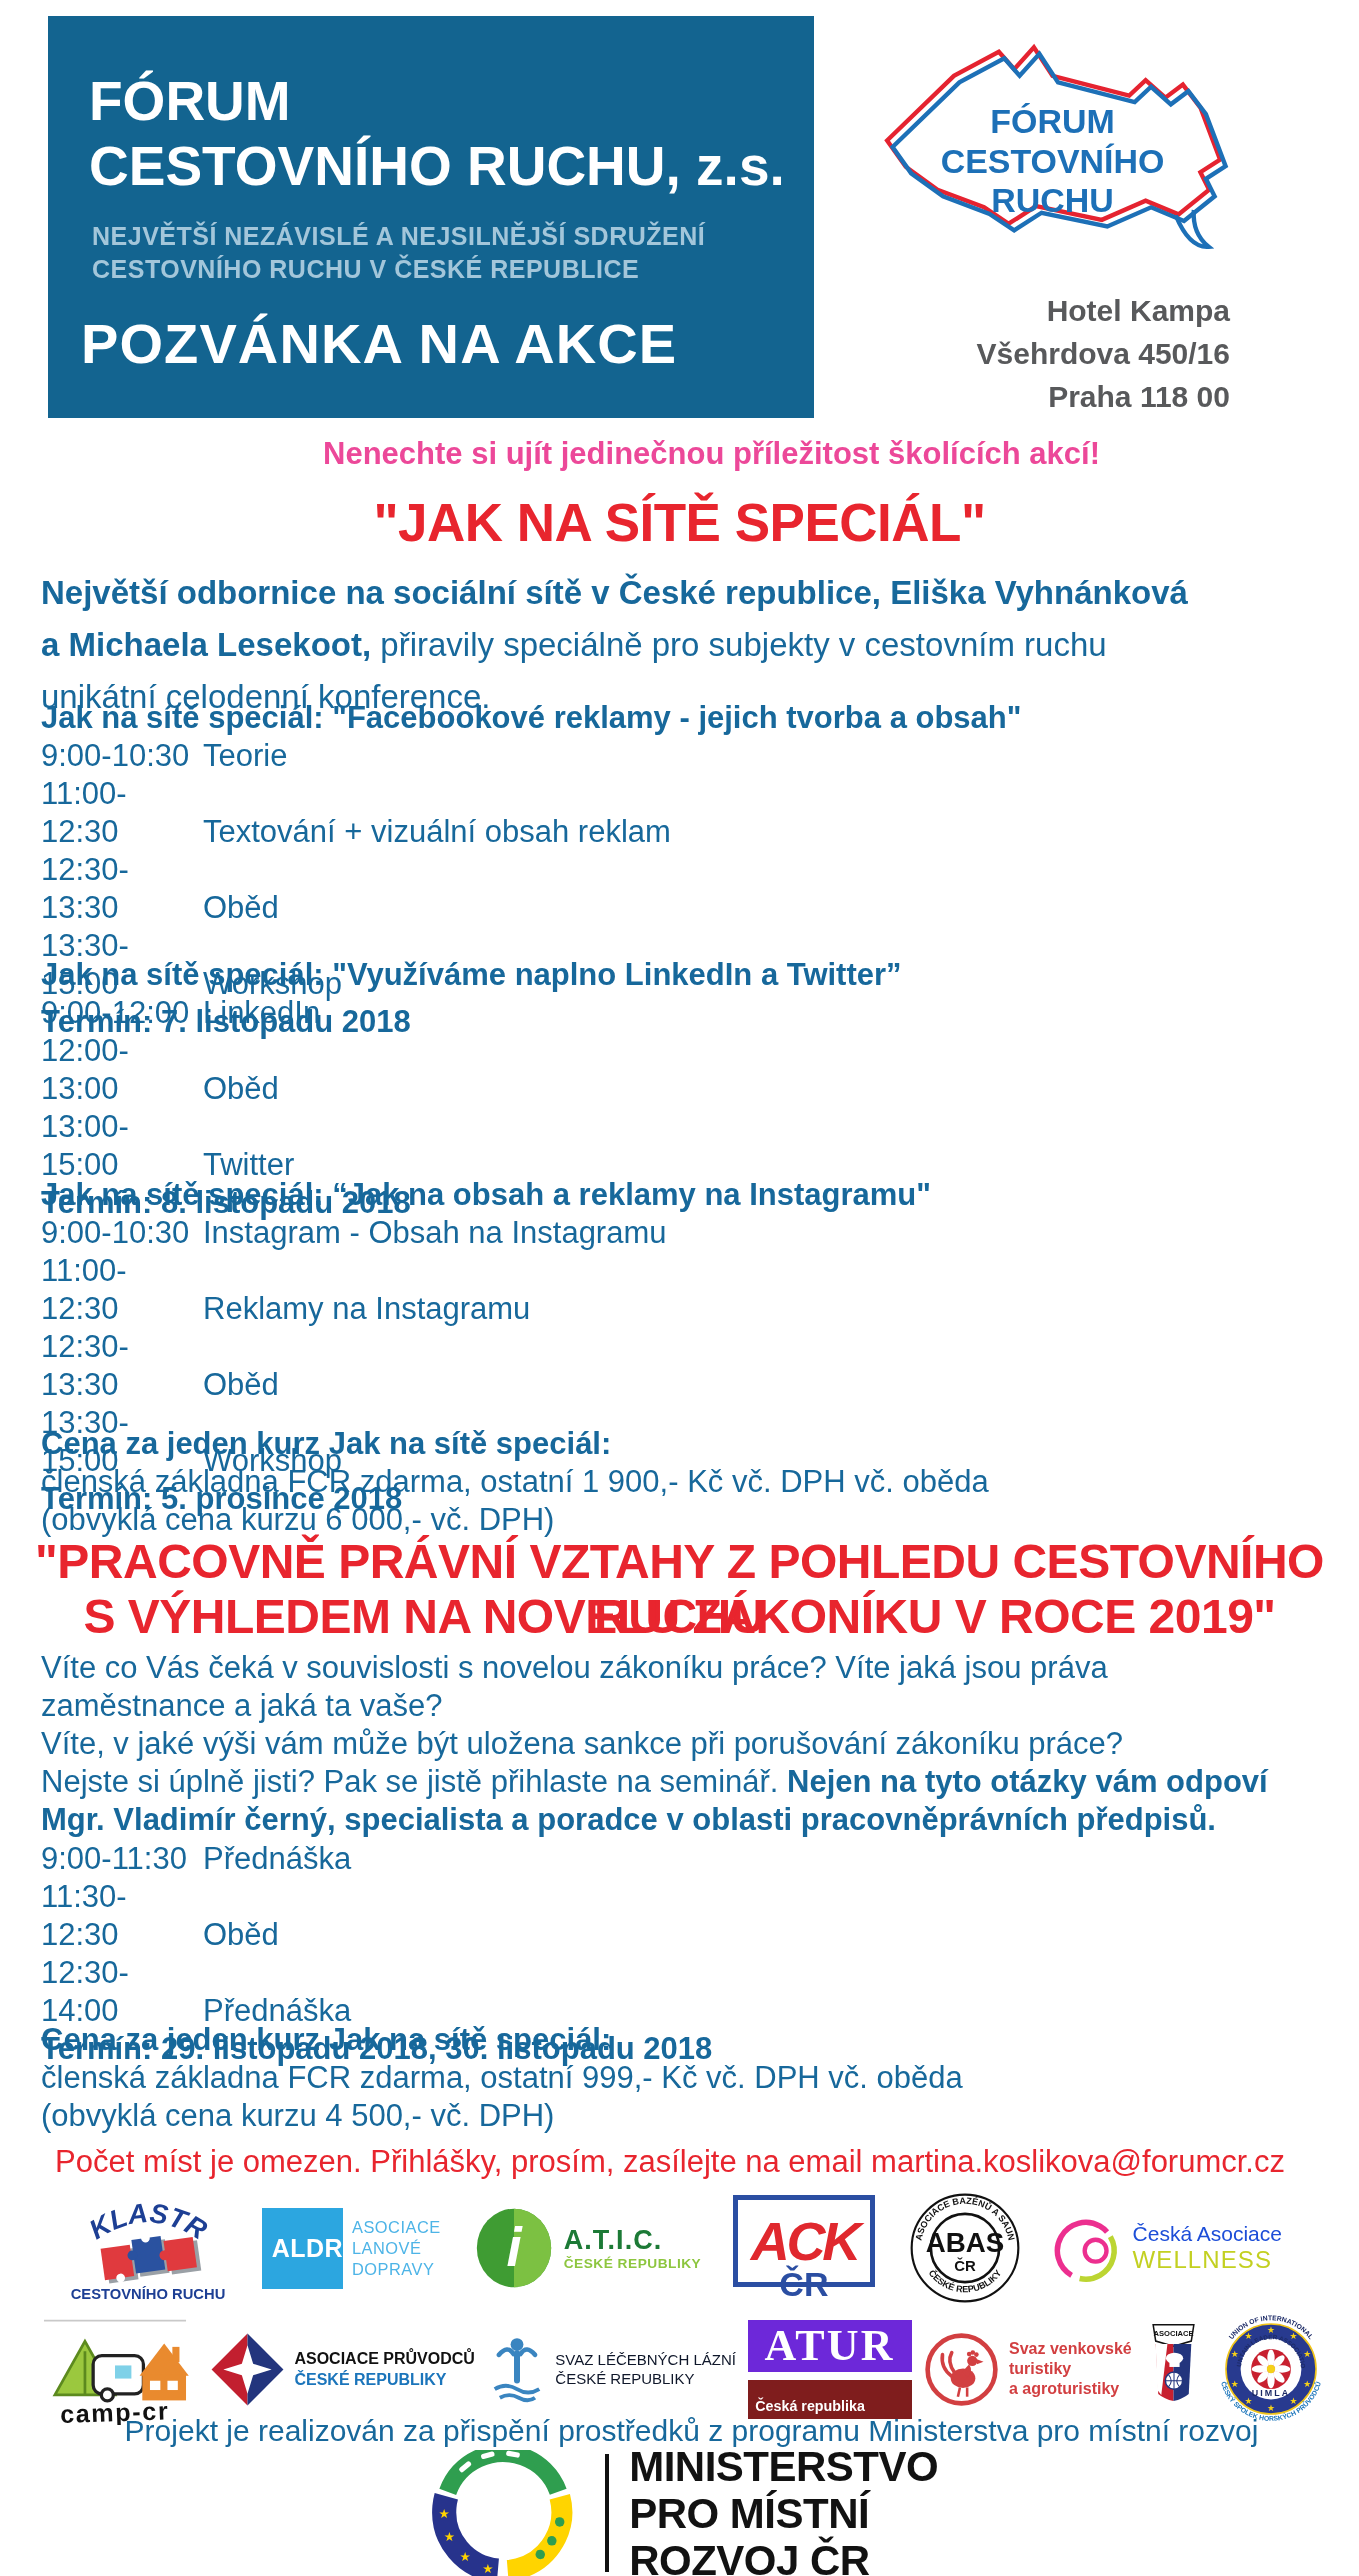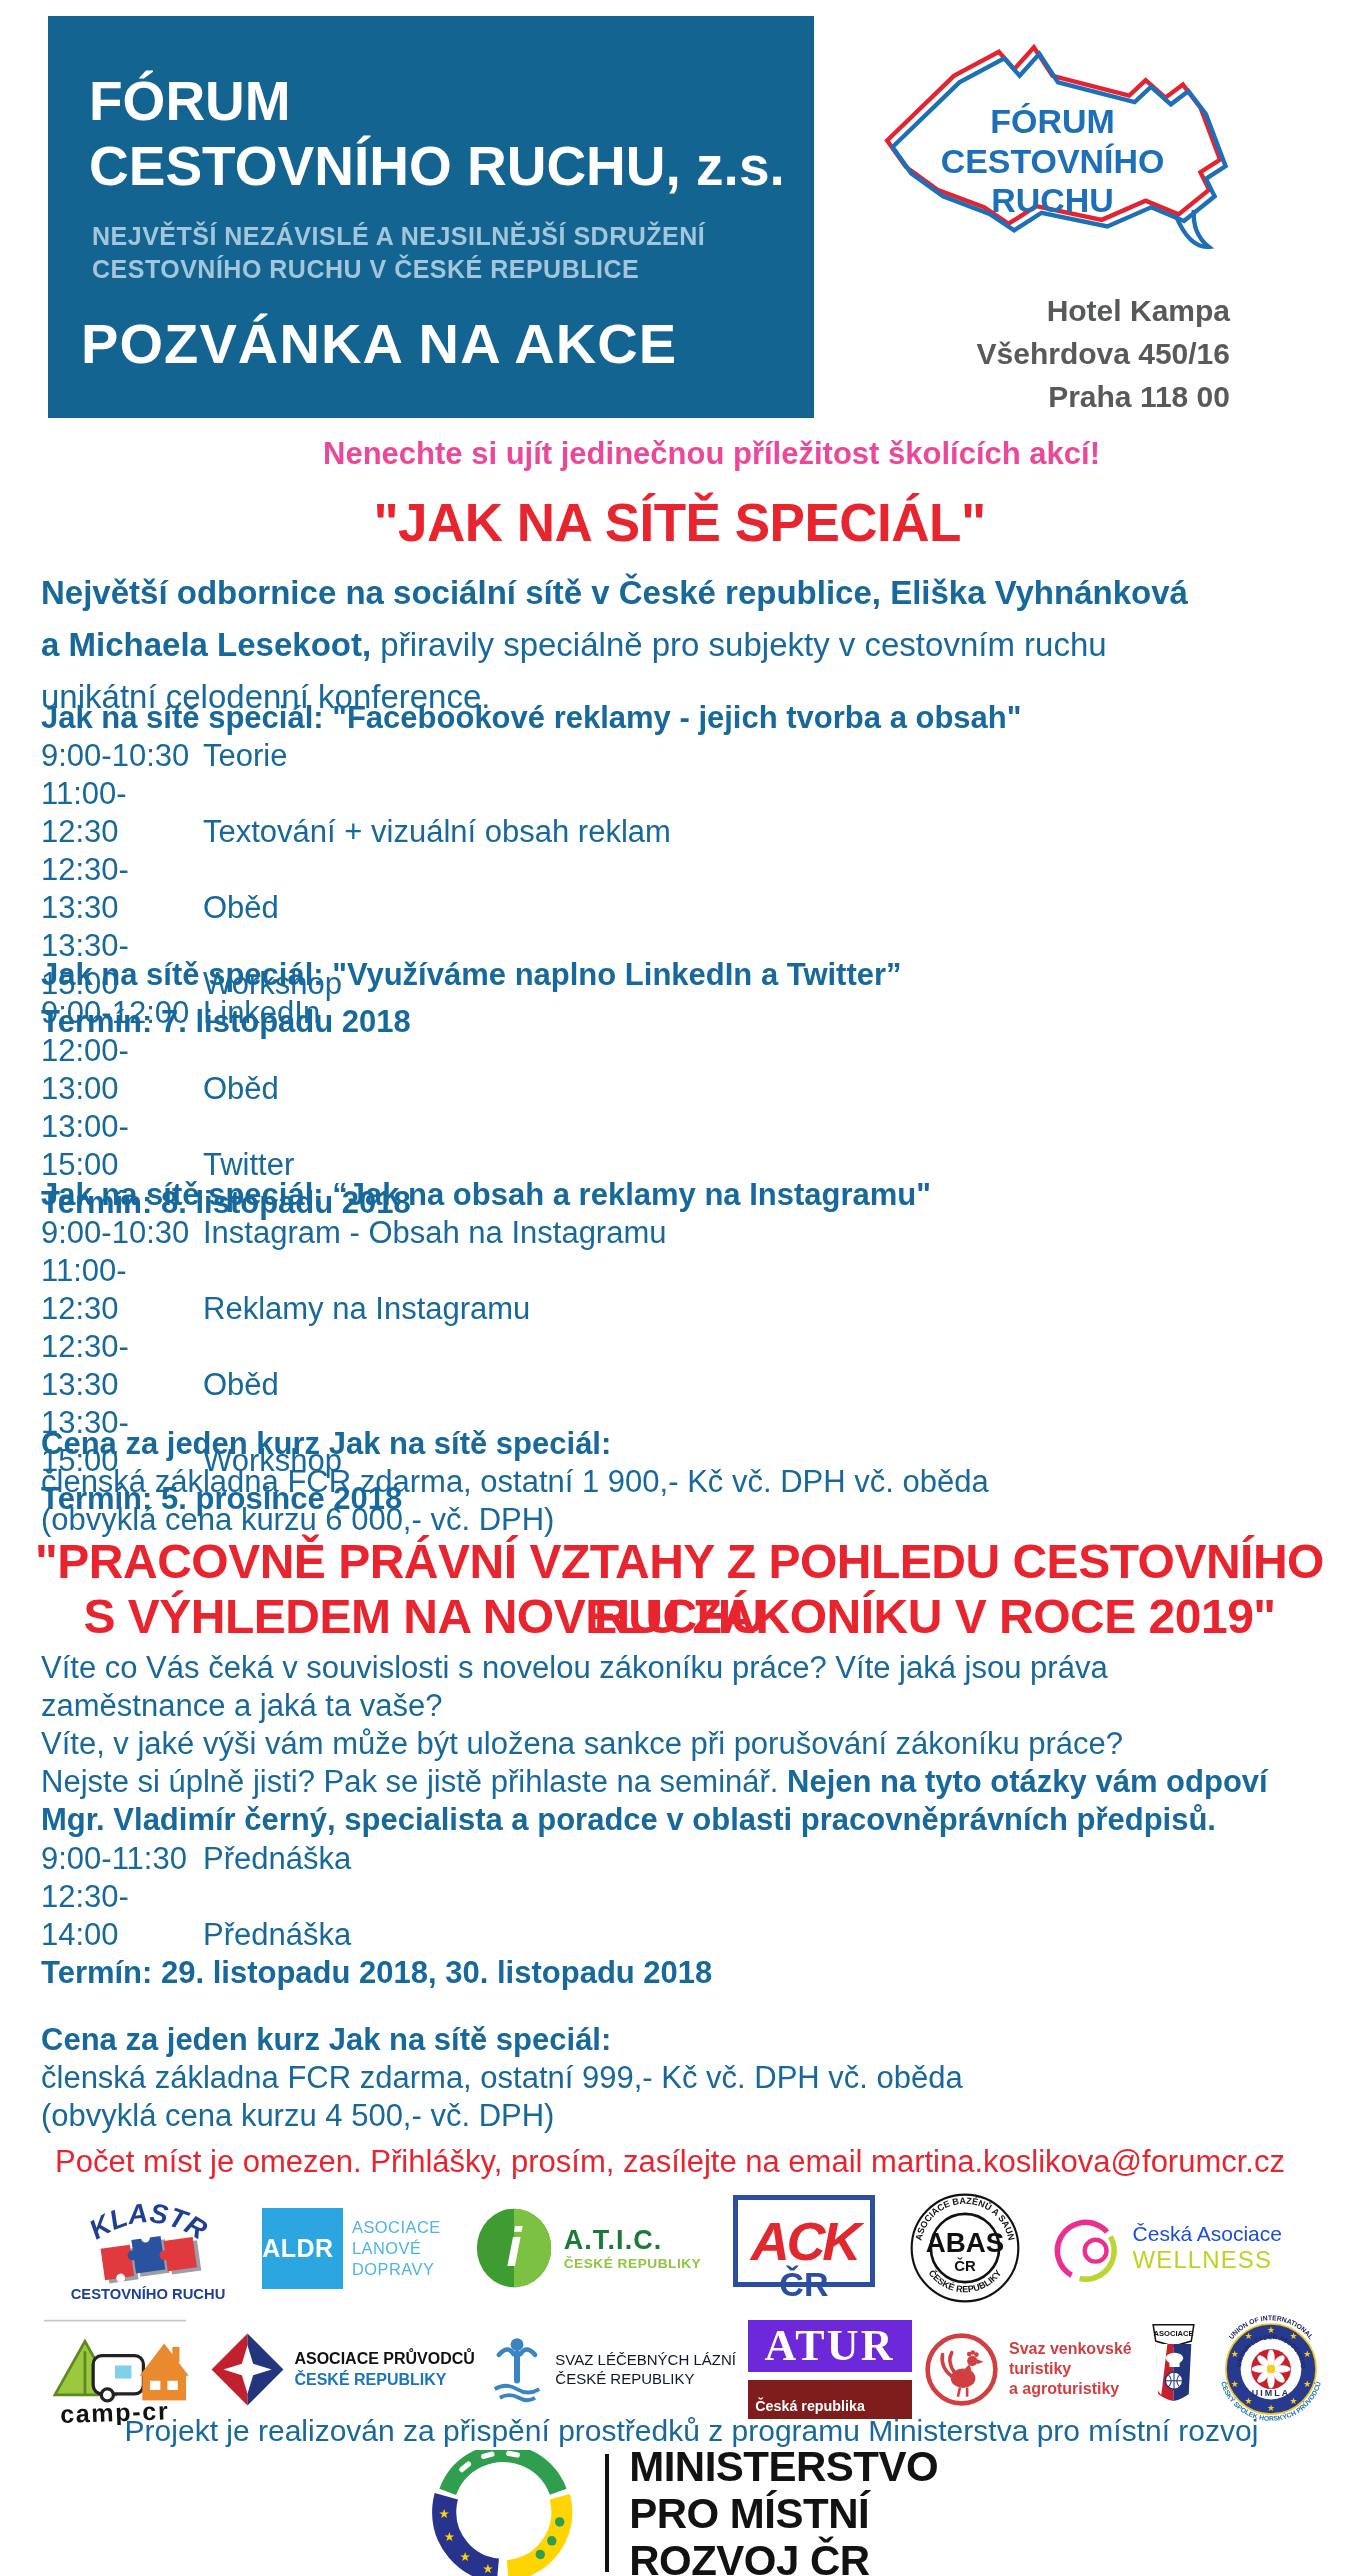--- a/index.html
+++ b/index.html
@@ -32,21 +32,21 @@
                font-size:48px;font-weight:bold;color:#e8252e;letter-spacing:-0.5px;}
   .sec2-title2{position:absolute;left:0;top:1589px;width:100%;text-align:center;
                font-size:48px;font-weight:bold;color:#e8252e;letter-spacing:-0.5px;}
   .para2{position:absolute;left:41px;top:1649px;width:1283px;font-size:31px;line-height:38px;color:#17689b;}
   .contact{position:absolute;left:55px;top:2144px;width:1283px;font-size:31px;color:#e8252e;}
   
   .prow{position:absolute;display:flex;justify-content:space-between;align-items:center;}
   .prow1{left:66px;right:77px;top:2192px;height:112px;}
   .prow2{left:33px;right:33px;top:2314px;height:110px;}
   .p-item{display:flex;align-items:center;gap:8.8px;}
-  .aldr-sq{width:81px;height:81px;background:#2ca6e0;display:flex;align-items:center;justify-content:flex-start;
+  .aldr-sq{width:81px;height:81px;background:#2ca6e0;display:flex;align-items:center;justify-content:flex-end;
            color:#fff;font-weight:bold;font-size:25px;letter-spacing:0.5px;}
   .aldr-txt{color:#4db4e7;font-size:16.4px;line-height:21px;font-weight:normal;letter-spacing:0.5px;}
   .atic-txt1{color:#1c7a36;font-size:27px;font-weight:bold;letter-spacing:1.1px;}
   .atic-txt2{color:#8dc63f;font-size:13.7px;font-weight:bold;letter-spacing:0.5px;}
   .ack-box{position:relative;width:143px;height:107px;}
   .ack-frame{position:absolute;left:0;top:0;width:132px;height:82px;border:5px solid #2b4ea2;
              display:flex;align-items:center;justify-content:center;}
   .ack-abbr{color:#e0282e;font-size:54px;font-weight:bold;letter-spacing:-3.3px;font-style:italic;}
   .ack-cr{position:absolute;left:0;top:70px;width:141px;text-align:center;color:#2b4ea2;
           font-size:34px;font-weight:bold;}
@@ -163,20 +163,21 @@
     <div>Víte co Vás čeká v souvislosti s novelou zákoníku práce? Víte jaká jsou práva</div>
     <div>zaměstnance a jaká ta vaše?</div>
     <div>Víte, v jaké výši vám může být uložena sankce při porušování zákoníku práce?</div>
     <div><span>Nejste si úplně jisti? Pak se jistě přihlaste na seminář. </span><span class="bold">Nejen na tyto otázky vám odpoví</span></div>
     <div class="bold">Mgr. Vladimír černý, specialista a poradce v oblasti pracovněprávních předpisů.</div>
   </div>
 
   <div class="block sched2">
     <div>
         <div class="srow"><span class="stime">9:00-11:30</span><span class="slabel">Přednáška</span></div>
+        <div class="srow"><span class="stime">11:30-12:30</span><span class="slabel">Oběd</span></div>
         <div class="srow"><span class="stime">12:30- 14:00</span><span class="slabel">Přednáška</span></div>
       </div>
     <div class="term">Termín: 29. listopadu 2018, 30. listopadu 2018</div>
   </div>
 
   <div class="block price2">
     <div class="btitle">Cena za jeden kurz Jak na sítě speciál:</div>
     <div>členská základna FCR zdarma, ostatní 999,- Kč vč. DPH vč. oběda</div>
     <div>(obvyklá cena kurzu 4 500,- vč. DPH)</div>
   </div>

